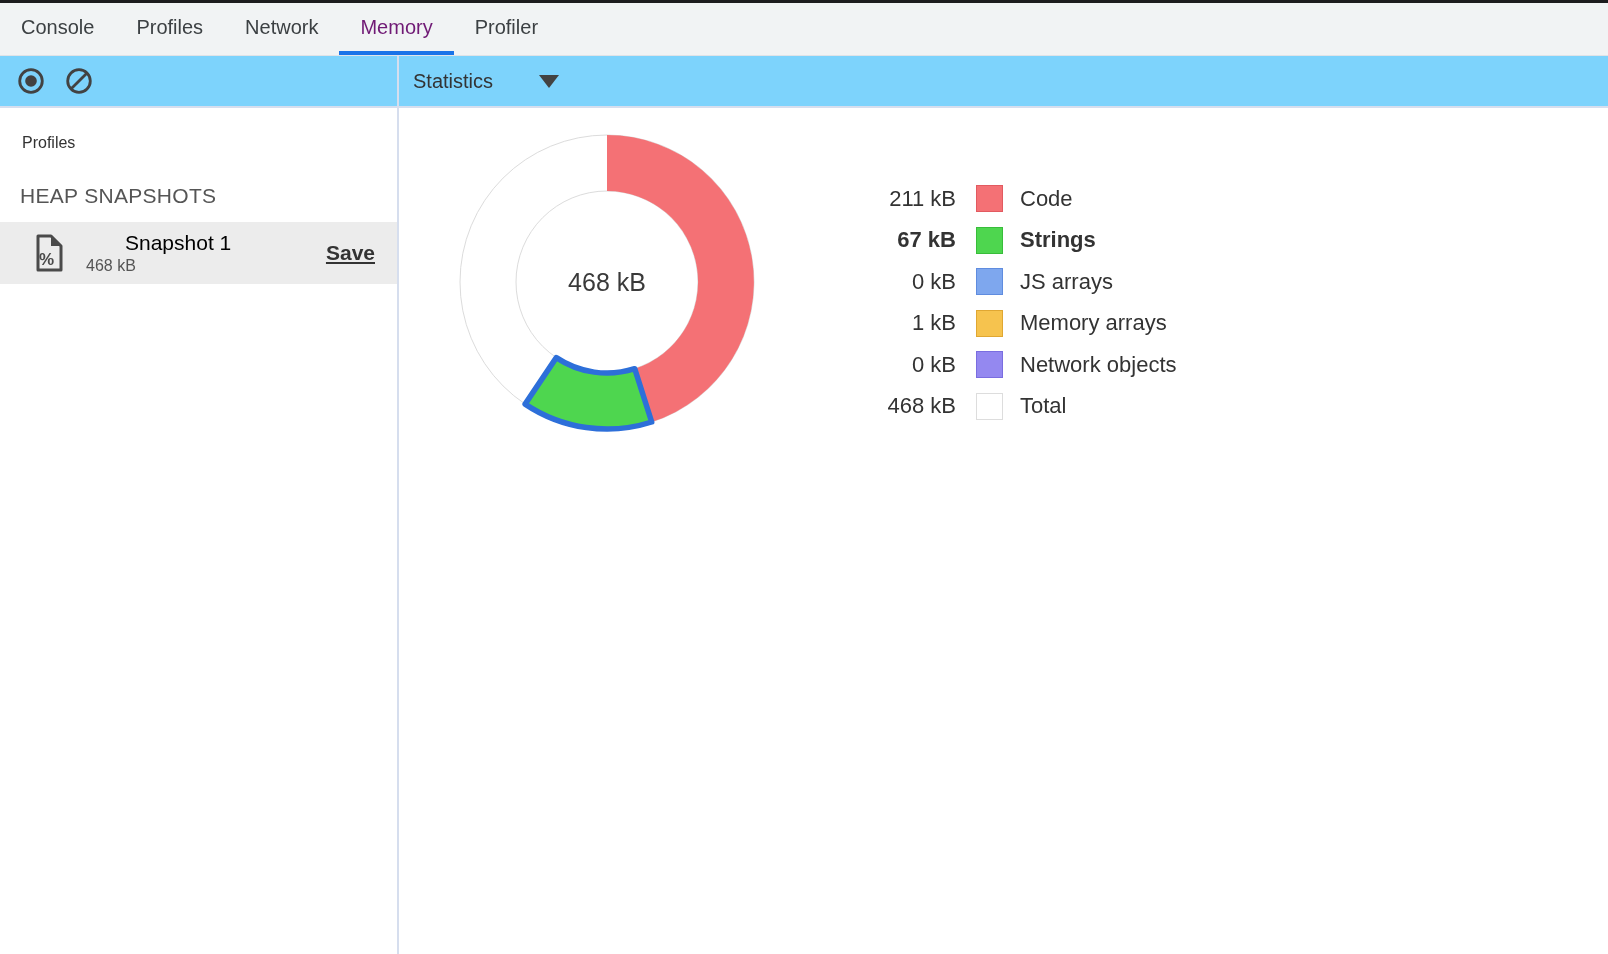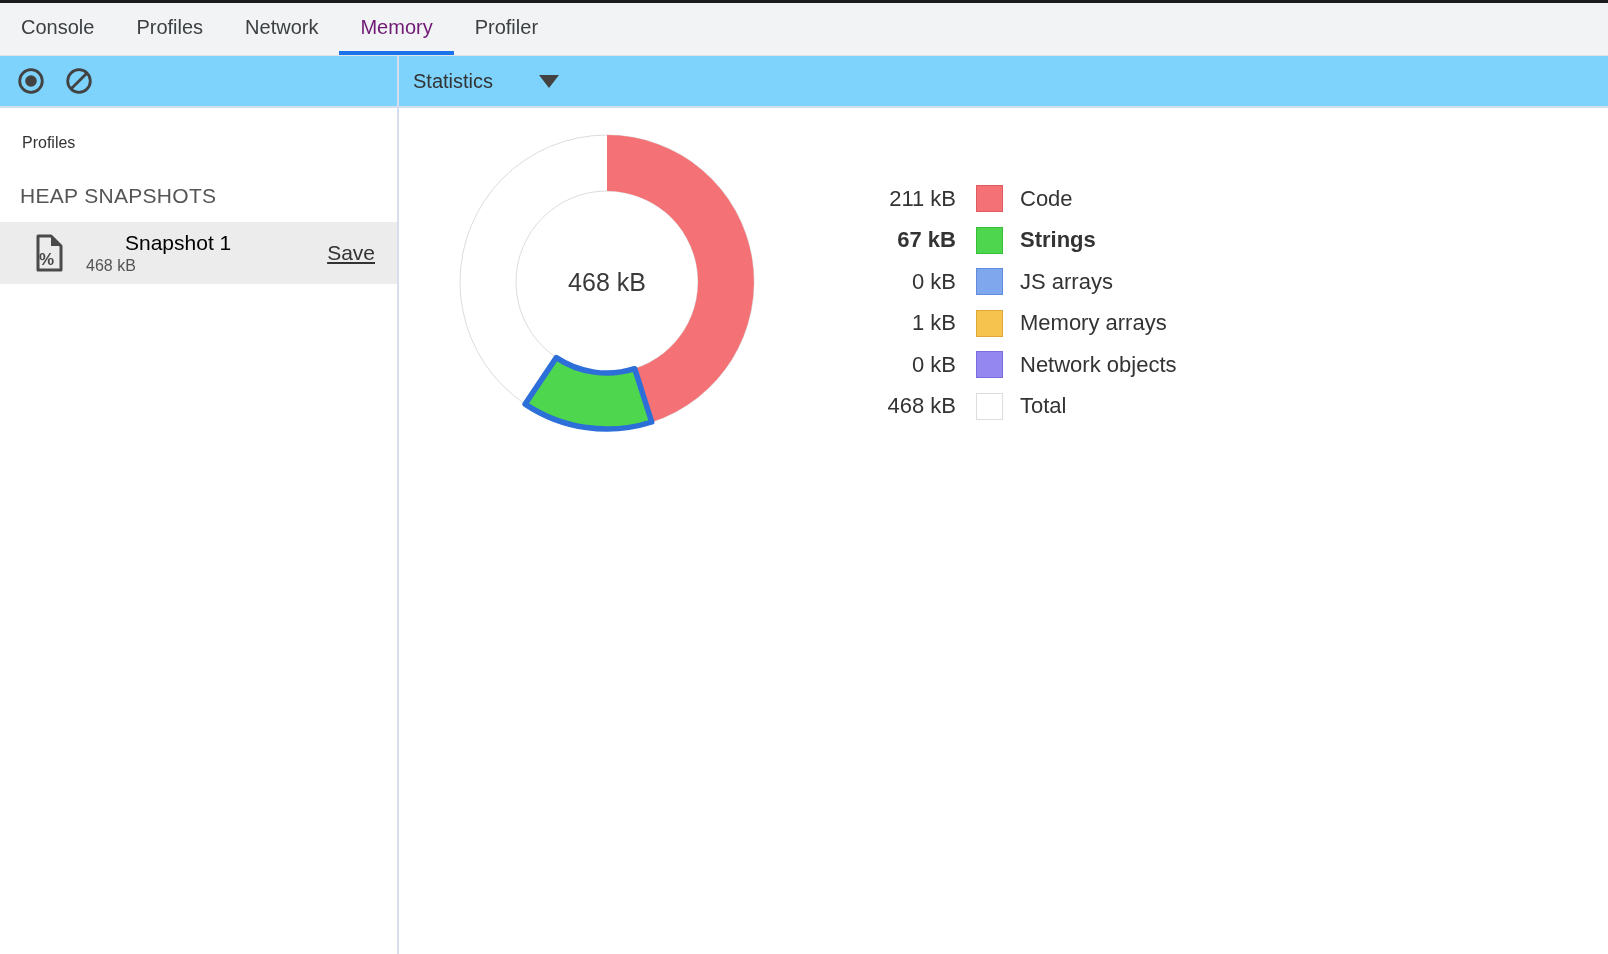--- a/index.html
+++ b/index.html
@@ -33,21 +33,21 @@
   .content { display:flex; height:897px; }
   .sidebar { width:399px; flex:none; border-right:2px solid #d6deee; background:#fff; }
   .profiles-title { font-size:16px; color:#333; padding:26px 0 0 22px; }
   .heap-title { font-size:21px; color:#555; padding:32px 0 0 20px; letter-spacing:0.3px; }
   .snapshot-item { margin-top:14px; height:62px; background:#ececec;
                    display:flex; align-items:center; padding:0 22px 0 32px; }
   .snap-icon { flex:none; margin-right:20px; display:flex; }
   .snap-text { flex:1; line-height:1.15; }
   .snap-name { font-size:21px; color:#000000;margin-left:39px; }
   .snap-size { font-size:16px; color:#555; margin-top:2px; }
-  .save-link { font-size:21px; color:#333; text-decoration:underline; cursor:pointer; }
+  .save-link { font-size:21px; color:#333; text-decoration:underline; cursor:pointer;font-weight:bold; }
 
   .main { position:relative; flex:1; background:#fff; }
   .donut { position:absolute; left:48px; top:14px; }
   .donut-center-label { font-size:25px; fill:#3a3a3a; }
 
   
   .legend { position:absolute; left:405px; top:33px;margin-top:37px; }
   .legend-row { display:flex; align-items:center; height:41.5px; font-size:22px; }
   .legend-row.selected .legend-value, .legend-row.selected .legend-label { font-weight:bold; }
   .legend-value { width:152px; text-align:right; color:#333; }

